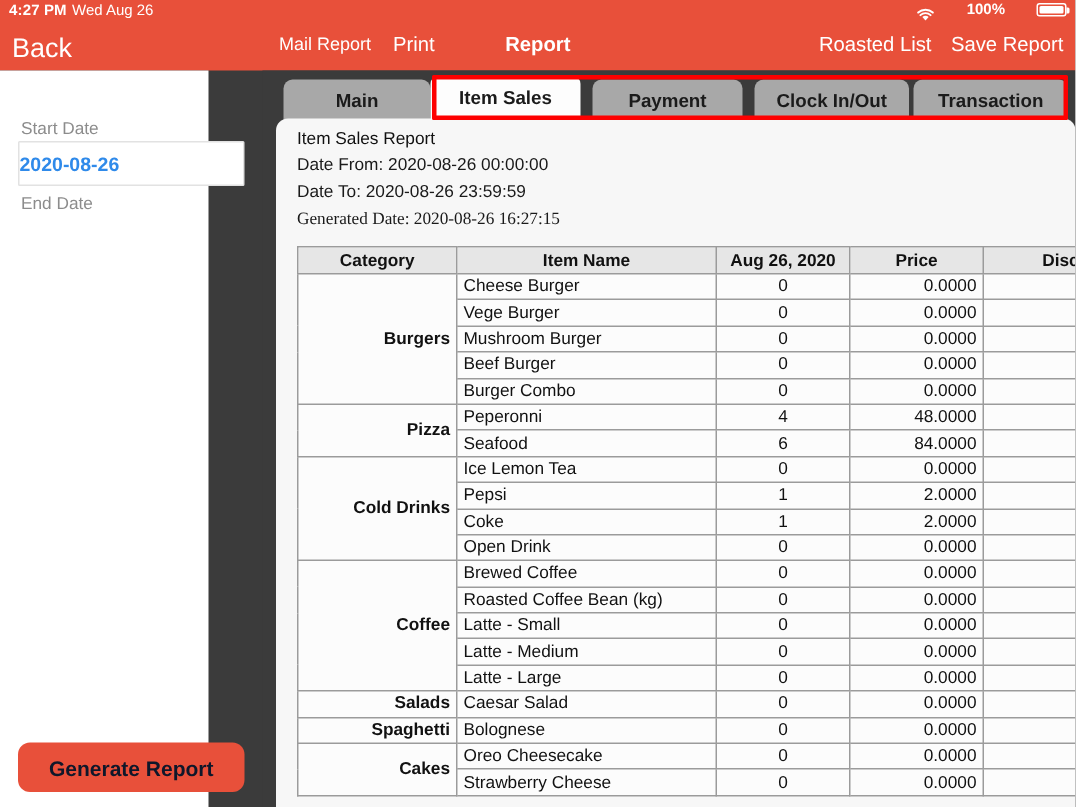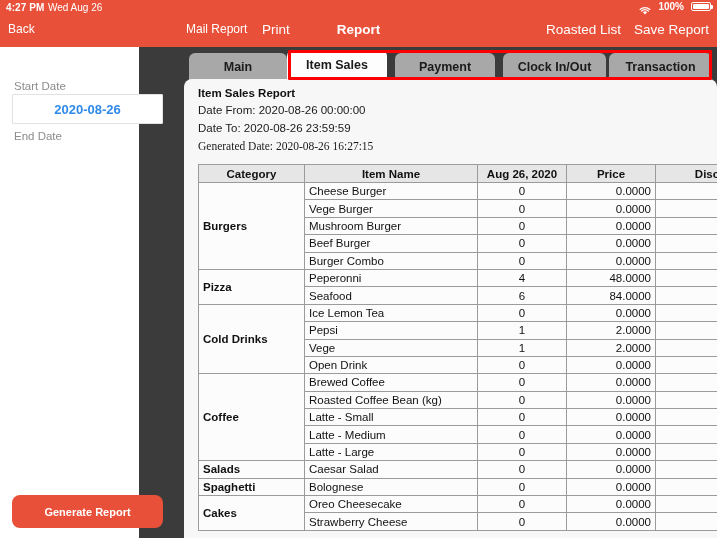--- a/index.html
+++ b/index.html
@@ -8,69 +8,69 @@
     font-family:"Liberation Sans","DejaVu Sans",sans-serif;
     background:#ffffff;
     -webkit-font-smoothing:antialiased;
   }
   .screen{position:relative;width:717px;height:538px;overflow:hidden;background:#3b3b3b;}
 
   
   .statusbar{position:absolute;left:0;top:0;width:717px;height:16px;background:#e8503a;}
   .sb-time{position:absolute;left:6px;top:2px;font-size:10px;font-weight:bold;color:#fff;letter-spacing:.1px;}
   .sb-date{position:absolute;left:48px;top:2px;font-size:10px;font-weight:normal;color:#fff;}
-  .sb-right{position:absolute;right:6px;top:1px;display:flex;align-items:center;gap:7px;}
+  .sb-right{position:absolute;right:6px;top:1px;display:flex;align-items:center;gap:21px;}
   .sb-pct{font-size:10px;font-weight:bold;color:#fff;}
   .wifi{width:12px;height:10px;position:relative;display:inline-block;}
   .batt{width:20px;height:9px;border:1px solid #fff;border-radius:2px;position:relative;box-sizing:border-box;}
   .batt::after{content:"";position:absolute;right:-3px;top:2px;width:2px;height:4px;background:#fff;border-radius:0 1px 1px 0;}
   .batt i{position:absolute;left:1px;top:1px;bottom:1px;width:16px;background:#fff;border-radius:1px;display:block;}
 
   
   .navbar{position:absolute;left:0;top:16px;width:717px;height:31px;background:#e8503a;}
   .nav-left{position:absolute;left:0;top:0;width:175px;height:31px;}
-  .nav-back{position:absolute;left:8px;top:6px;font-size:12px;color:#fff;}
+  .nav-back{position:absolute;left:8px;top:6px;font-size:18px;color:#fff;}
   .nav-title-left{position:absolute;left:44px;top:6px;font-size:13.5px;font-weight:bold;color:#fff;white-space:nowrap;}
   .nav-mail{position:absolute;left:186px;top:6px;font-size:12px;color:#ffffff;}
   .nav-print{position:absolute;left:262px;top:6px;font-size:13.5px;color:#fff;}
   .nav-title-main{position:absolute;left:0;right:0;top:6px;text-align:center;font-size:13.5px;font-weight:bold;color:#fff;}
   .nav-rlist{position:absolute;right:96px;top:6px;font-size:13.5px;color:#fff;white-space:nowrap;}
   .nav-save{position:absolute;right:8px;top:6px;font-size:13.5px;color:#fff;white-space:nowrap;}
 
   
   .sidebar{position:absolute;left:0;top:47px;width:139px;height:491px;background:#fff;}
   .side-label{position:absolute;font-size:11.5px;color:#8c8c8c;}
   .side-field{position:absolute;left:12px;width:151px;height:30px;border:1px solid #e2e2e2;border-radius:1px;
-              background:#fff;box-sizing:border-box;display:flex;align-items:center;justify-content:center;}
+              background:#fff;box-sizing:border-box;display:flex;align-items:center;justify-content:flex-start;}
   .side-field span{font-size:13px;color:#2f8aea;font-weight:bold;}
   .side-note{position:absolute;left:12px;top:314px;width:145px;font-size:11.5px;color:#9a9a9a;line-height:14px;}
   .gen-btn{position:absolute;left:12px;top:448px;width:151px;height:33px;background:#e8503a;border-radius:8px;border:none;
-           color:#ffffff;font-size:11px;font-weight:bold;font-family:"Liberation Sans",sans-serif;cursor:pointer;}
+           color:#0f172a;font-size:14px;font-weight:bold;font-family:"Liberation Sans",sans-serif;cursor:pointer;}
 
   
   .stage{position:absolute;left:175px;top:47px;width:542px;height:491px;background:#3b3b3b;overflow:hidden;}
 
   
   .tabbar{position:absolute;left:0;top:3px;height:30px;width:542px;}
   .tab{position:absolute;top:3px;height:27px;background:#a8a8a8;color:#1b1b1b;font-size:12.5px;font-weight:bold;
        border-radius:6px 6px 0 0;display:flex;align-items:center;justify-content:center;box-sizing:border-box;}
   .tab.active{background:#fdfdfd;top:0;height:30px;z-index:5;}
 
   
   .card{position:absolute;left:9px;top:32px;width:533px;height:459px;background:#f7f7f7;border-radius:8px 8px 0 0;overflow:hidden;}
-  .rep-title{position:absolute;left:14px;top:8px;font-size:11.5px;font-weight:bold;color:#111;}
+  .rep-title{position:absolute;left:14px;top:8px;font-size:11.5px;font-weight:normal;color:#111;}
   .rep-line{position:absolute;left:14px;font-size:11.5px;color:#1a1a1a;white-space:nowrap;}
 
   
   .tbl-wrap{position:absolute;left:14px;top:85px;width:528px;height:374px;overflow:hidden;}
   table.rpt{border-collapse:collapse;table-layout:fixed;width:560px;background:#fcfcfc;}
   table.rpt th,table.rpt td{border:1px solid #9b9b9b;font-size:11.5px;color:#111;height:17.4px;padding:0 4px;
       box-sizing:border-box;overflow:hidden;white-space:nowrap;}
   table.rpt thead th{background:#e6e6e6;font-weight:bold;text-align:center;height:18px;}
-  td.cat{text-align:left;font-weight:bold;vertical-align:middle;background:#fcfcfc;}
+  td.cat{text-align:right;font-weight:bold;vertical-align:middle;background:#fcfcfc;}
   td.item{text-align:left;}
   td.num,td.price,td.disc{text-align:right;}
   td.num{text-align:center;}
   .c1{width:106px;}.c2{width:173px;}.c3{width:89px;}.c4{width:89px;}.c5{width:103px;}
 
   
   .annot{position:absolute;left:288px;top:50px;width:424px;height:30px;border:3px solid #fe0000;box-sizing:border-box;
          pointer-events:none;z-index:50;border-radius:1px;}
 </style>
 </head>
@@ -202,21 +202,21 @@
                 <td class="price c4">0.0000</td>
                 <td class="disc c5">0.0</td>
               </tr>
               <tr>
                 <td class="item c2">Pepsi</td>
                 <td class="num c3">1</td>
                 <td class="price c4">2.0000</td>
                 <td class="disc c5">0.0</td>
               </tr>
               <tr>
-                <td class="item c2">Vege</td>
+                <td class="item c2">Coke</td>
                 <td class="num c3">1</td>
                 <td class="price c4">2.0000</td>
                 <td class="disc c5">0.0</td>
               </tr>
               <tr>
                 <td class="item c2">Open Drink</td>
                 <td class="num c3">0</td>
                 <td class="price c4">0.0000</td>
                 <td class="disc c5">0.0</td>
               </tr>

